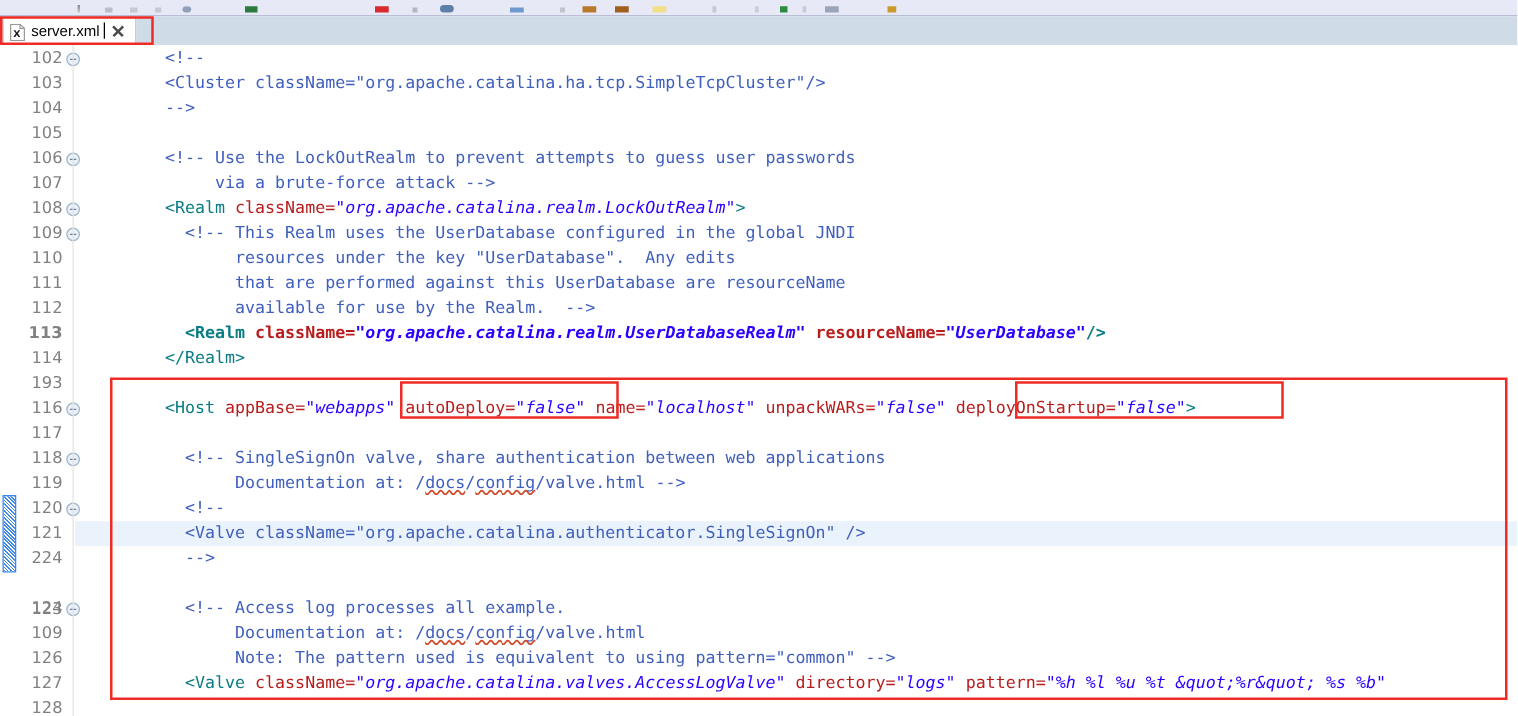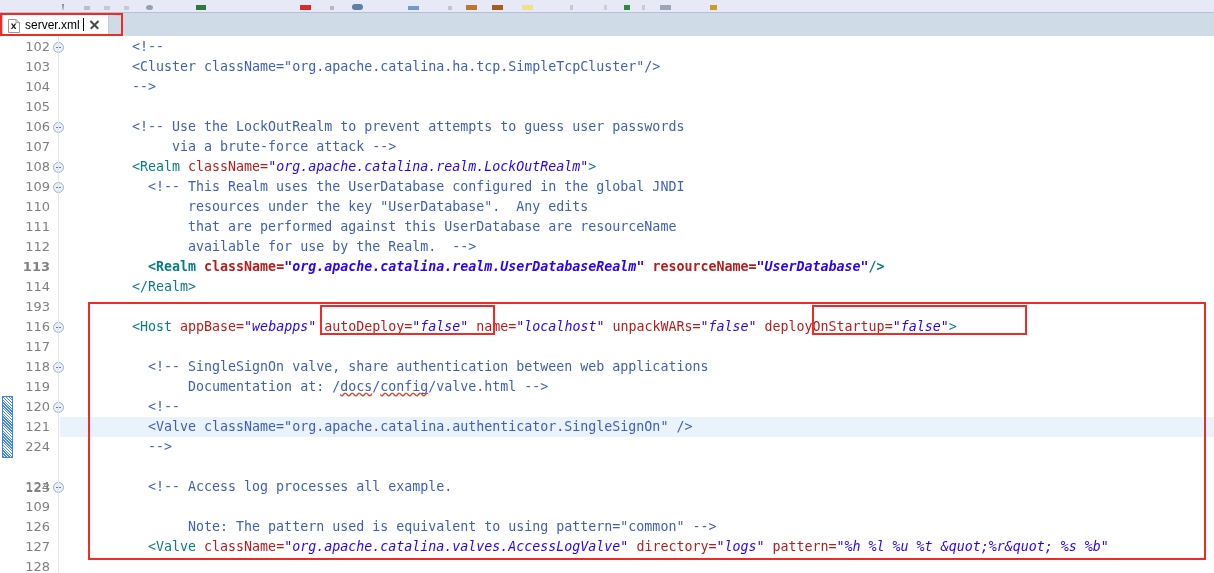--- a/index.html
+++ b/index.html
@@ -215,21 +215,21 @@
     <div class="code-line" style="top: 281px;"><span class="lineno">116</span><span class="fold"></span><span class="codetext"><span class="tag">    &lt;Host </span><span class="attr">appBase=</span><span class="val">"webapps"</span><span class="plain"> </span><span class="attr">autoDeploy=</span><span class="val">"false"</span><span class="plain"> </span><span class="attr">name=</span><span class="val">"localhost"</span><span class="plain"> </span><span class="attr">unpackWARs=</span><span class="val">"false"</span><span class="plain"> </span><span class="attr">deployOnStartup=</span><span class="val">"false"</span><span class="tag">&gt;</span></span></div>
     <div class="code-line" style="top: 301px;"><span class="lineno">117</span><span class="codetext"></span></div>
     <div class="code-line" style="top: 321px;"><span class="lineno">118</span><span class="fold"></span><span class="codetext"><span class="cmt">      &lt;!-- SingleSignOn valve, share authentication between web applications</span></span></div>
     <div class="code-line" style="top: 341px;"><span class="lineno">119</span><span class="codetext"><span class="cmt">           Documentation at: /</span><span class="cmt sq">docs</span><span class="cmt">/</span><span class="cmt sq">config</span><span class="cmt">/valve.html --&gt;</span></span></div>
     <div class="code-line" style="top: 361px;"><span class="lineno">120</span><span class="fold"></span><span class="codetext"><span class="cmt">      &lt;!--</span></span></div>
     <div class="hl-row" style="top: 381px;"></div>
     <div class="code-line" style="top: 381px;"><span class="lineno">121</span><span class="codetext"><span class="cmt">      &lt;Valve className="org.apache.catalina.authenticator.SingleSignOn" /&gt;</span></span></div>
     <div class="code-line" style="top: 401px;"><span class="lineno">224</span><span class="codetext"><span class="cmt">      --&gt;</span></span></div>
     <div class="code-line" style="top: 442px;"><span class="lineno">123</span><span class="codetext"></span></div>
     <div class="code-line" style="top: 441px;"><span class="lineno">124</span><span class="fold"></span><span class="codetext"><span class="cmt">      &lt;!-- Access log processes all example.</span></span></div>
-    <div class="code-line" style="top: 461px;"><span class="lineno">109</span></div>
+    <div class="code-line" style="top: 461px;"><span class="lineno">109</span><span class="codetext"><span class="cmt">           Documentation at: /</span><span class="cmt sq">docs</span><span class="cmt">/</span><span class="cmt sq">config</span><span class="cmt">/valve.html</span></span></div>
     <div class="code-line" style="top: 481px;"><span class="lineno">126</span><span class="codetext"><span class="cmt">           Note: The pattern used is equivalent to using pattern="common" --&gt;</span></span></div>
     <div class="code-line" style="top: 501px;"><span class="lineno">127</span><span class="codetext"><span class="tag">      &lt;Valve </span><span class="attr">className=</span><span class="val">"org.apache.catalina.valves.AccessLogValve"</span><span class="plain"> </span><span class="attr">directory=</span><span class="val">"logs"</span><span class="plain"> </span><span class="attr">pattern=</span><span class="val">"%h %l %u %t &amp;quot;%r&amp;quot; %s %b"</span></span></div>
     <div class="code-line" style="top: 521px;"><span class="lineno">128</span><span class="codetext"></span></div>
   </div>
 <div class="gutter-changebar" id="changebar-el">
     <div class="changebar-mark" style="top: 361px; height: 60px;"></div>
   </div>
 <div class="gutter-sep"></div>
 
 <div id="annotations-el">

